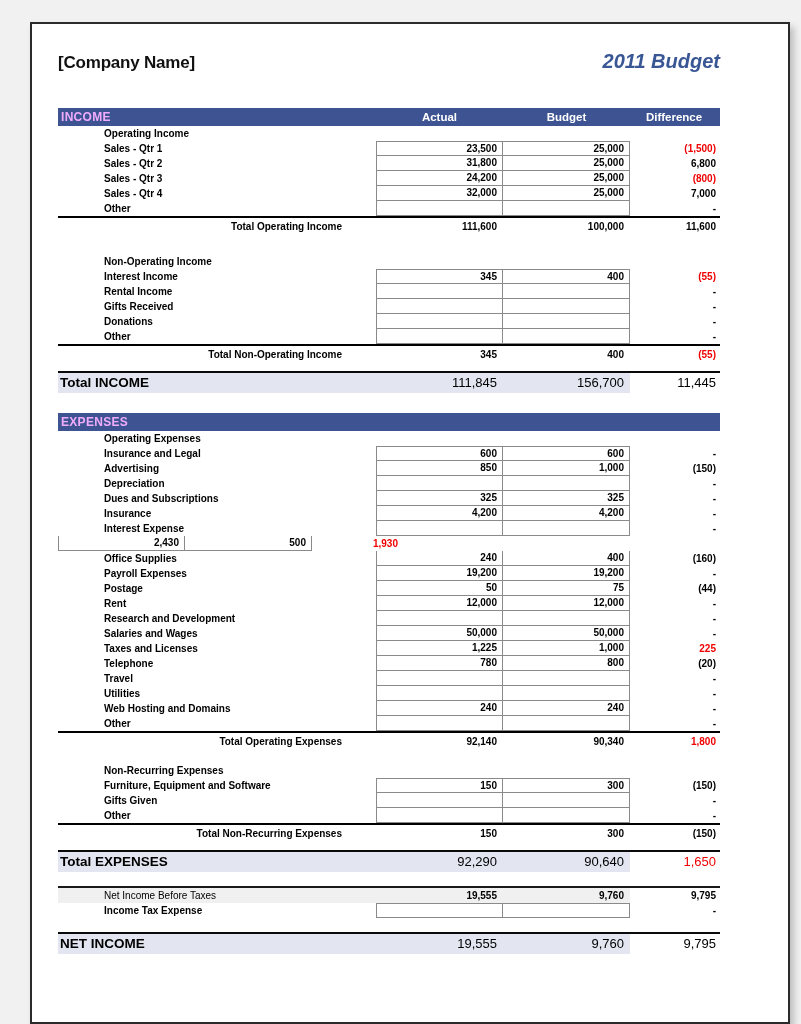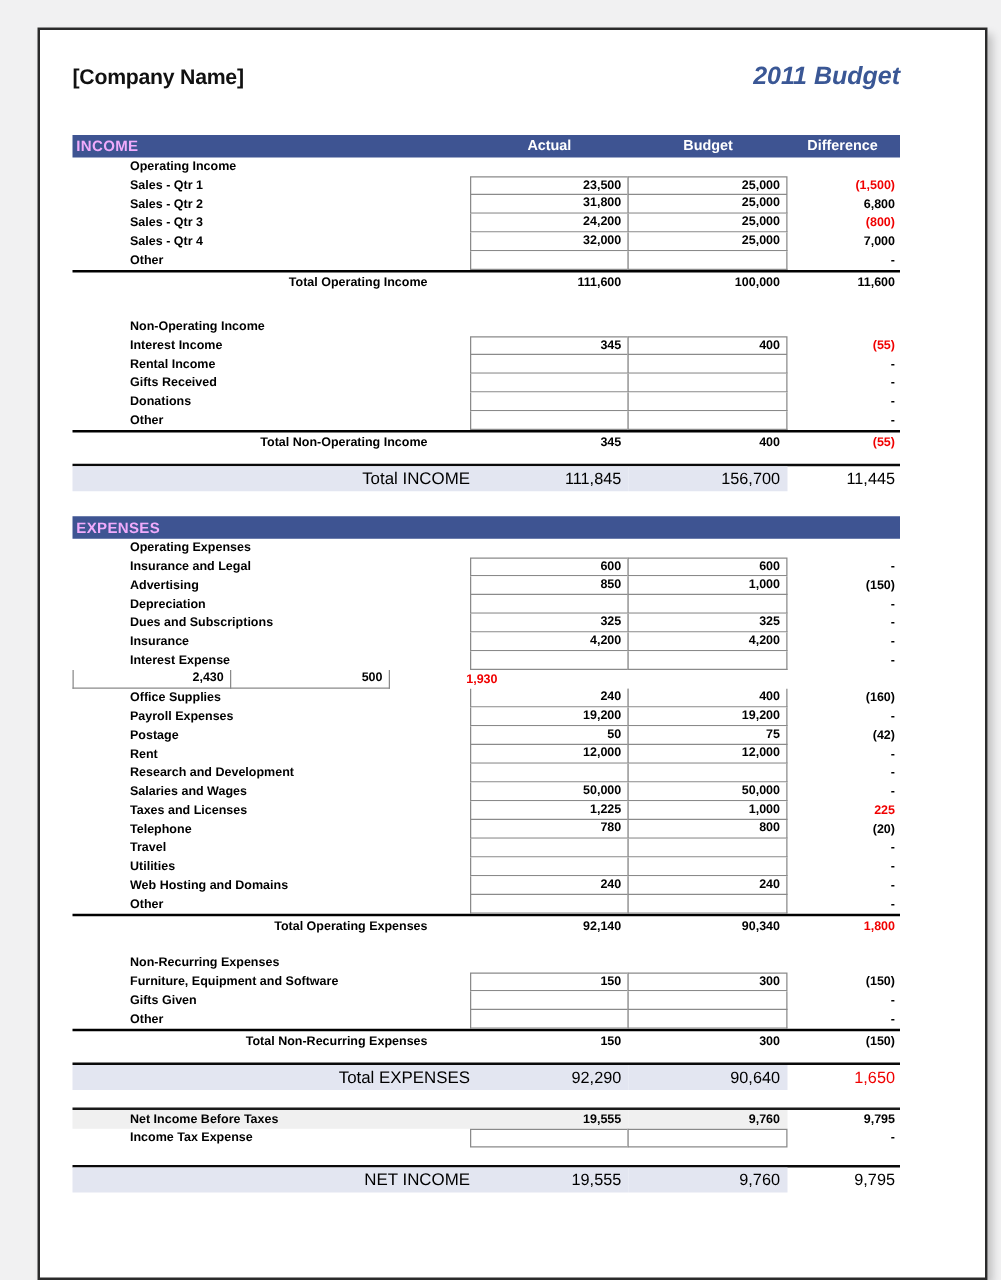--- a/index.html
+++ b/index.html
@@ -39,27 +39,27 @@
     text-align:right;padding:0 5px;font-weight:bold;font-size:10px;
   }
   .c-b .box{margin-left:-1px;}
   .row.item + .row.item .box{border-top:none;}
   
   .row.subtotal{height:18px;border-top:2px solid #000;}
   .row.subtotal .c-label{font-weight:bold;text-align:right;padding-right:34px;}
   .val{text-align:right;padding-right:6px;font-weight:bold;}
   
   .row.grandtotal{height:22px;border-top:2px solid #0a0a0a;font-size:13px;}
-  .row.grandtotal .c-label{font-size:13.5px;font-weight:normal;padding-left:2px;background:var(--shade);height:100%;line-height:20px;text-align:right;}
+  .row.grandtotal .c-label{font-size:13.5px;font-weight:bold;padding-left:2px;background:var(--shade);height:100%;line-height:20px;}
   .row.grandtotal .c-a,.row.grandtotal .c-b{background:var(--shade);height:100%;line-height:20px;}
   .row.grandtotal .val{font-weight:normal;font-size:13px;}
   .row.grandtotal .c-d{font-weight:normal;font-size:13px;height:100%;line-height:20px;}
   
   .row.pretax{height:17px;border-top:2px solid #1a1a1a;}
-  .row.pretax .c-label{font-weight:bold;padding-left:46px;background:var(--gray);height:100%;line-height:15px;}
+  .row.pretax .c-label{font-weight:normal;padding-left:46px;background:var(--gray);height:100%;line-height:15px;}
   .row.pretax .c-a,.row.pretax .c-b{background:var(--gray);height:100%;line-height:15px;}
   .red{color:var(--red) !important;}
   .spacer{height:14px;}
   .spacer.sm{height:9px;}
   .spacer.lg{height:20px;}
 </style>
 </head>
 <body>
 
 <div class="page">
@@ -298,21 +298,21 @@
           <div class="c-d">-</div>
         </div>
         <div class="row item">
           <div class="c-label">Postage</div>
           <div class="c-a">
             <div class="box">50</div>
           </div>
           <div class="c-b">
             <div class="box">75</div>
           </div>
-          <div class="c-d">(42)</div>
+          <div class="c-d">(44)</div>
         </div>
         <div class="row item">
           <div class="c-label">Rent</div>
           <div class="c-a">
             <div class="box">12,000</div>
           </div>
           <div class="c-b">
             <div class="box">12,000</div>
           </div>
           <div class="c-d">-</div>

